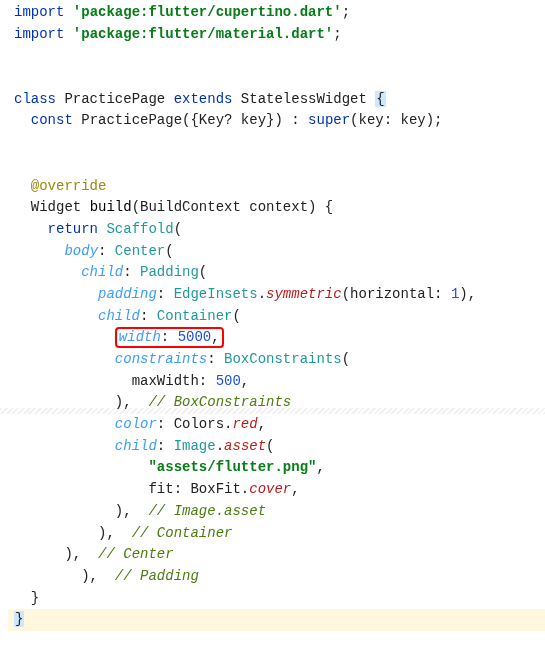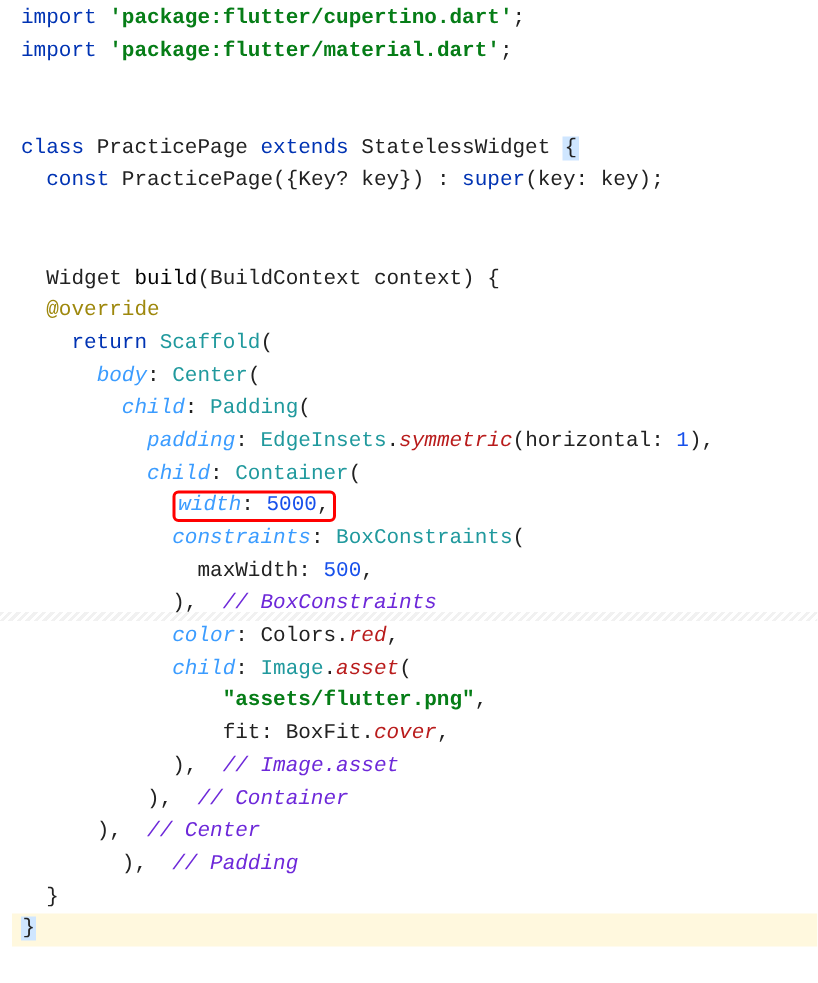--- a/index.html
+++ b/index.html
@@ -25,21 +25,21 @@
     white-space: pre;
     position: relative;
     padding-left: 6px;
   }
   .kw { color: #0033b3; }
   .str { color: #067d17; font-weight: bold; }
   .type { color: #20999d; }
   .param { color: #3b9cff; font-style: italic; }
   .prop { color: #b91c1c; font-style: italic; }
   .num { color: #1750eb; }
-  .comment { color: #6d28d9; font-style: italic; }
+  .comment { color: #4d7c0f; font-style: italic; }
   .annot { color: #9e880d; }
   .fn { color: #000; }
   .sel-brace {
     background: #cfe6ff;
     padding: 0 1px;
   }
   .highlight-box {
     border: 2.5px solid #ff0000;
     border-radius: 4px;
     padding: 0 2px;
@@ -71,23 +71,23 @@
 <div class="line">&nbsp;</div>
 <div class="line">&nbsp;</div>
 
 <div class="line"><span class="kw">class</span><span> PracticePage </span><span class="kw">extends</span><span> StatelessWidget </span><span class="sel-brace">{</span></div>
 
 <div class="line">  <span class="kw">const</span><span> PracticePage({Key? key}) : </span><span class="kw">super</span><span>(key: key);</span></div>
 
 <div class="line">&nbsp;</div>
 <div class="line">&nbsp;</div>
 
+<div class="line">  <span class="annot">@override</span></div>
+
 <div class="line">  <span>Widget </span><span class="fn">build</span><span>(BuildContext context) {</span></div>
-
-<div class="line">  <span class="annot">@override</span></div>
 
 <div class="line">    <span class="kw">return</span><span class="type"> Scaffold</span><span>(</span></div>
 
 <div class="line">      <span class="param">body</span>: <span class="type">Center</span><span>(</span></div>
 
 <div class="line">        <span class="param">child</span>: <span class="type">Padding</span><span>(</span></div>
 
 <div class="line">          <span class="param">padding</span>: <span class="type">EdgeInsets</span>.<span class="prop">symmetric</span><span>(horizontal: </span><span class="num">1</span><span>),</span></div>
 
 <div class="line">          <span class="param">child</span>: <span class="type">Container</span><span>(</span></div>

